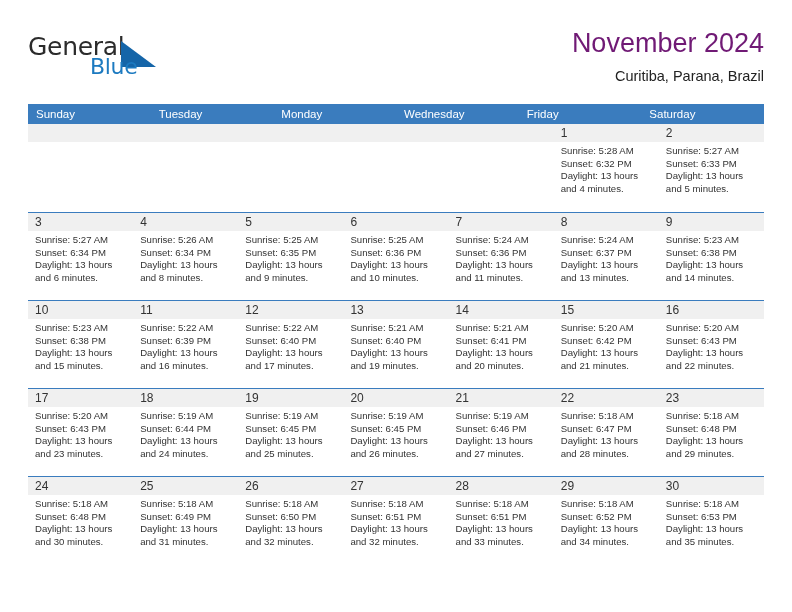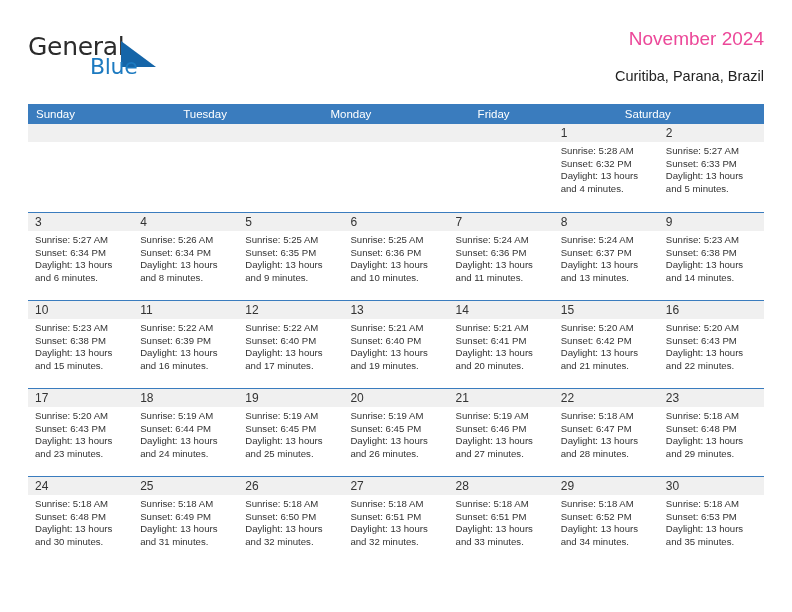--- a/index.html
+++ b/index.html
@@ -60,22 +60,22 @@
     position: absolute;
     left: 93px;
     top: 9px;
     width: 35px;
     height: 26px;
   }
   .title {
     position: absolute;
     right: 0;
     top: 0;
-    font-size: 19px;
-    color: #ec4899;
+    font-size: 27px;
+    color: #701a75;
     text-align: right;
     white-space: nowrap;
     font-weight: 400;
   }
   .subtitle {
     position: absolute;
     right: 0;
     top: 40px;
     font-size: 14.5px;
     color: #222222;
@@ -162,20 +162,21 @@
     <div class="title">November 2024</div>
     <div class="subtitle">Curitiba, Parana, Brazil</div>
   </div>
 
   <div class="calendar">
 
     <div class="weekday-row">
       <div class="weekday">Sunday</div>
       <div class="weekday">Tuesday</div>
       <div class="weekday">Monday</div>
+      <div class="weekday">Wednesday</div>
       <div class="weekday">Friday</div>
       <div class="weekday">Saturday</div>
     </div>
 
     <div class="week-row first">
       <div class="day-cell empty">
         <div class="daynum-band"></div>
       </div>
       <div class="day-cell empty">
         <div class="daynum-band"></div>

